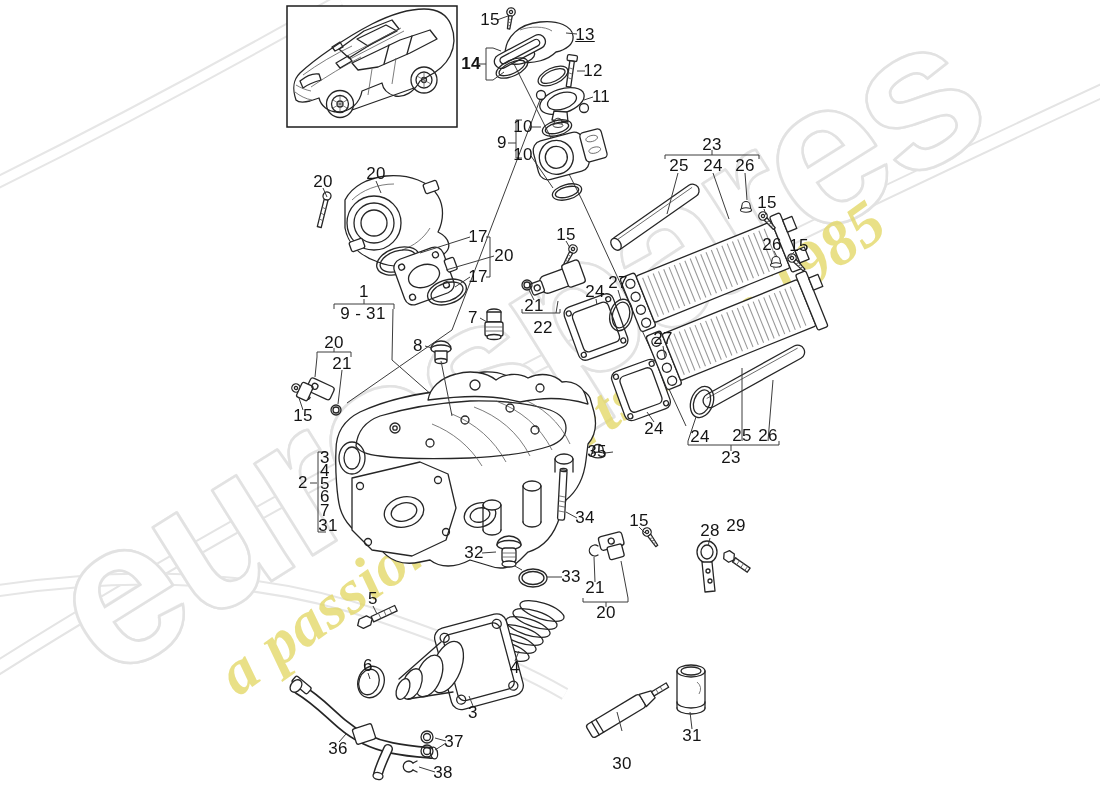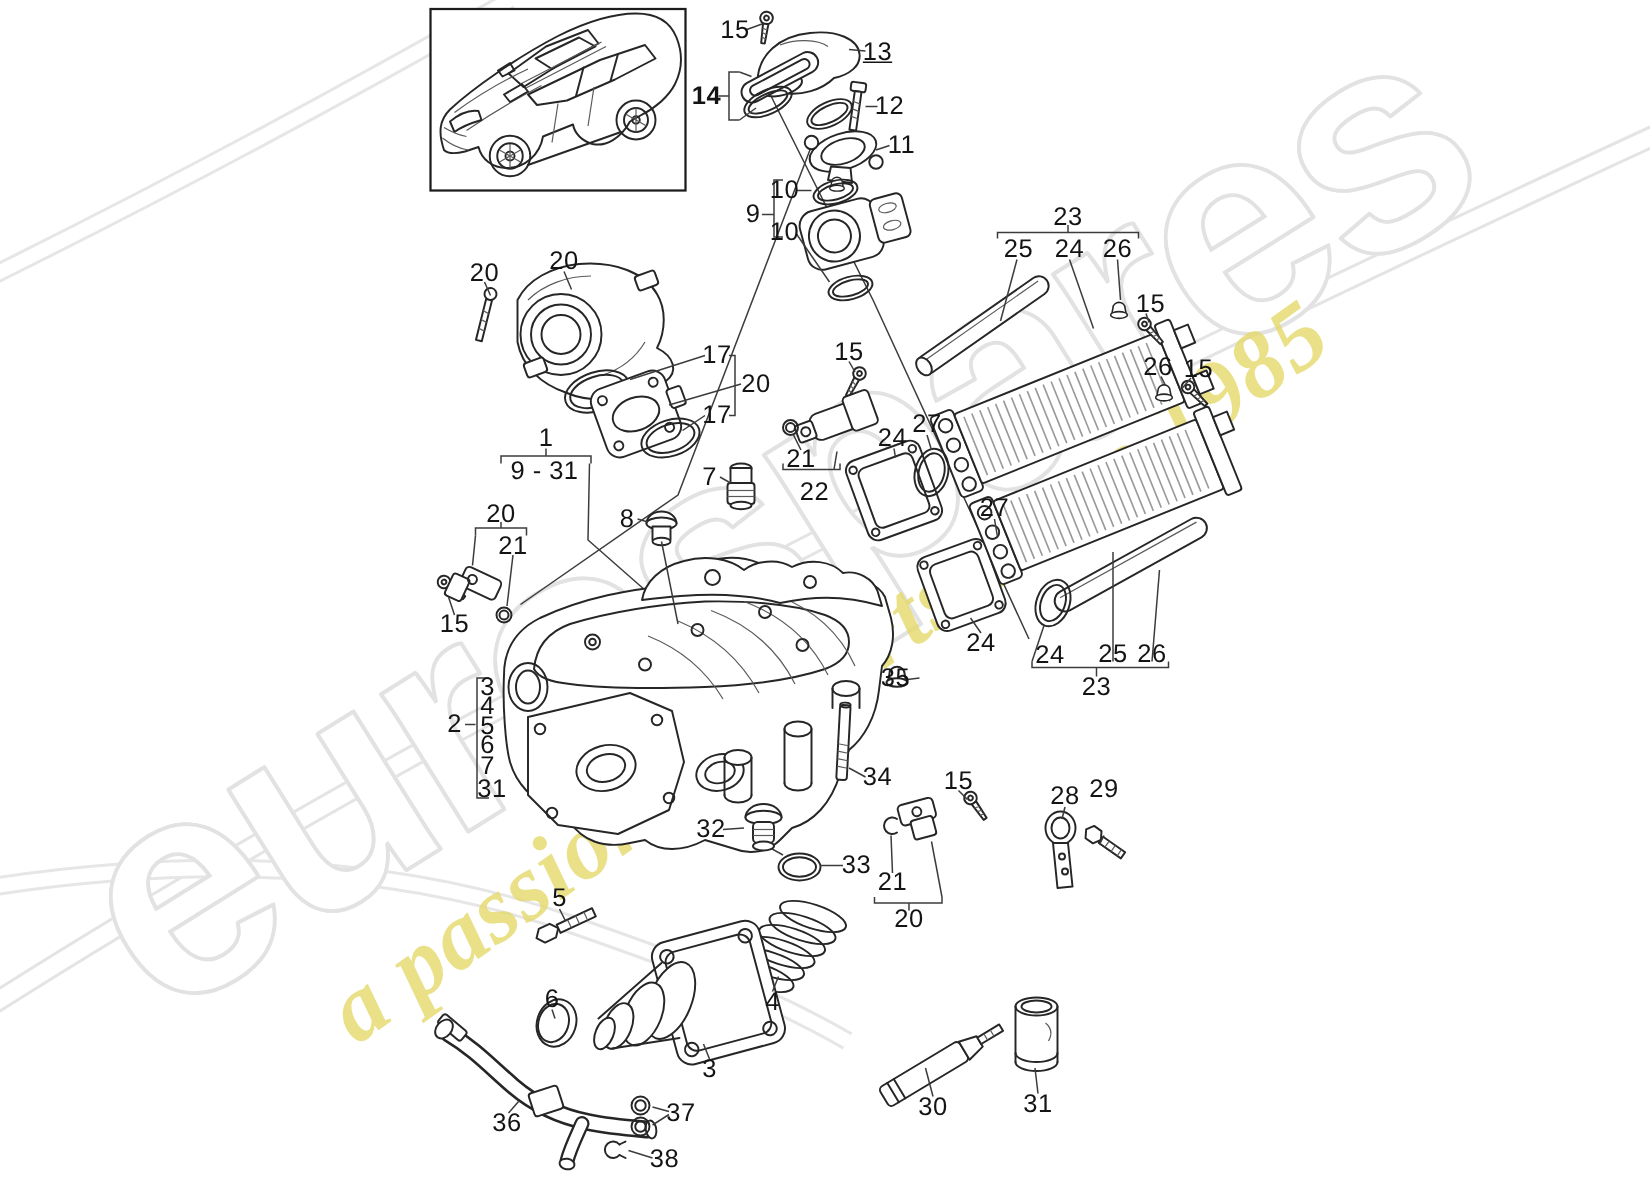--- a/index.html
+++ b/index.html
@@ -597,21 +597,21 @@
       <div class="callout" style="left: 328px; top: 526px;">31</div>
       <div class="callout" style="left: 597px; top: 452px; text-align: right;">35</div>
       <div class="callout" style="left: 585px; top: 518px;">34</div>
       <div class="callout" style="left: 474px; top: 553px;">32</div>
       <div class="callout" style="left: 571px; top: 577px;">33</div>
       <div class="callout" style="left: 639px; top: 521px;">15</div>
       <div class="callout" style="left: 595px; top: 588px;">21</div>
       <div class="callout" style="left: 606px; top: 613px;">20</div>
       <div class="callout" style="left: 710px; top: 531px;">28</div>
       <div class="callout" style="left: 736px; top: 526px;">29</div>
-      <div class="callout" style="left: 622px; top: 738px;">30</div>
+      <div class="callout" style="left: 622px; top: 764px;">30</div>
       <div class="callout" style="left: 692px; top: 736px;">31</div>
       <div class="callout" style="left: 373px; top: 599px;">5</div>
       <div class="callout" style="left: 368px; top: 666px;">6</div>
       <div class="callout" style="left: 473px; top: 713px;">3</div>
       <div class="callout" style="left: 515px; top: 668px;">4</div>
       <div class="callout" style="left: 338px; top: 749px;">36</div>
       <div class="callout" style="left: 454px; top: 742px;">37</div>
       <div class="callout" style="left: 443px; top: 773px;">38</div>
     </div>
 </div>

